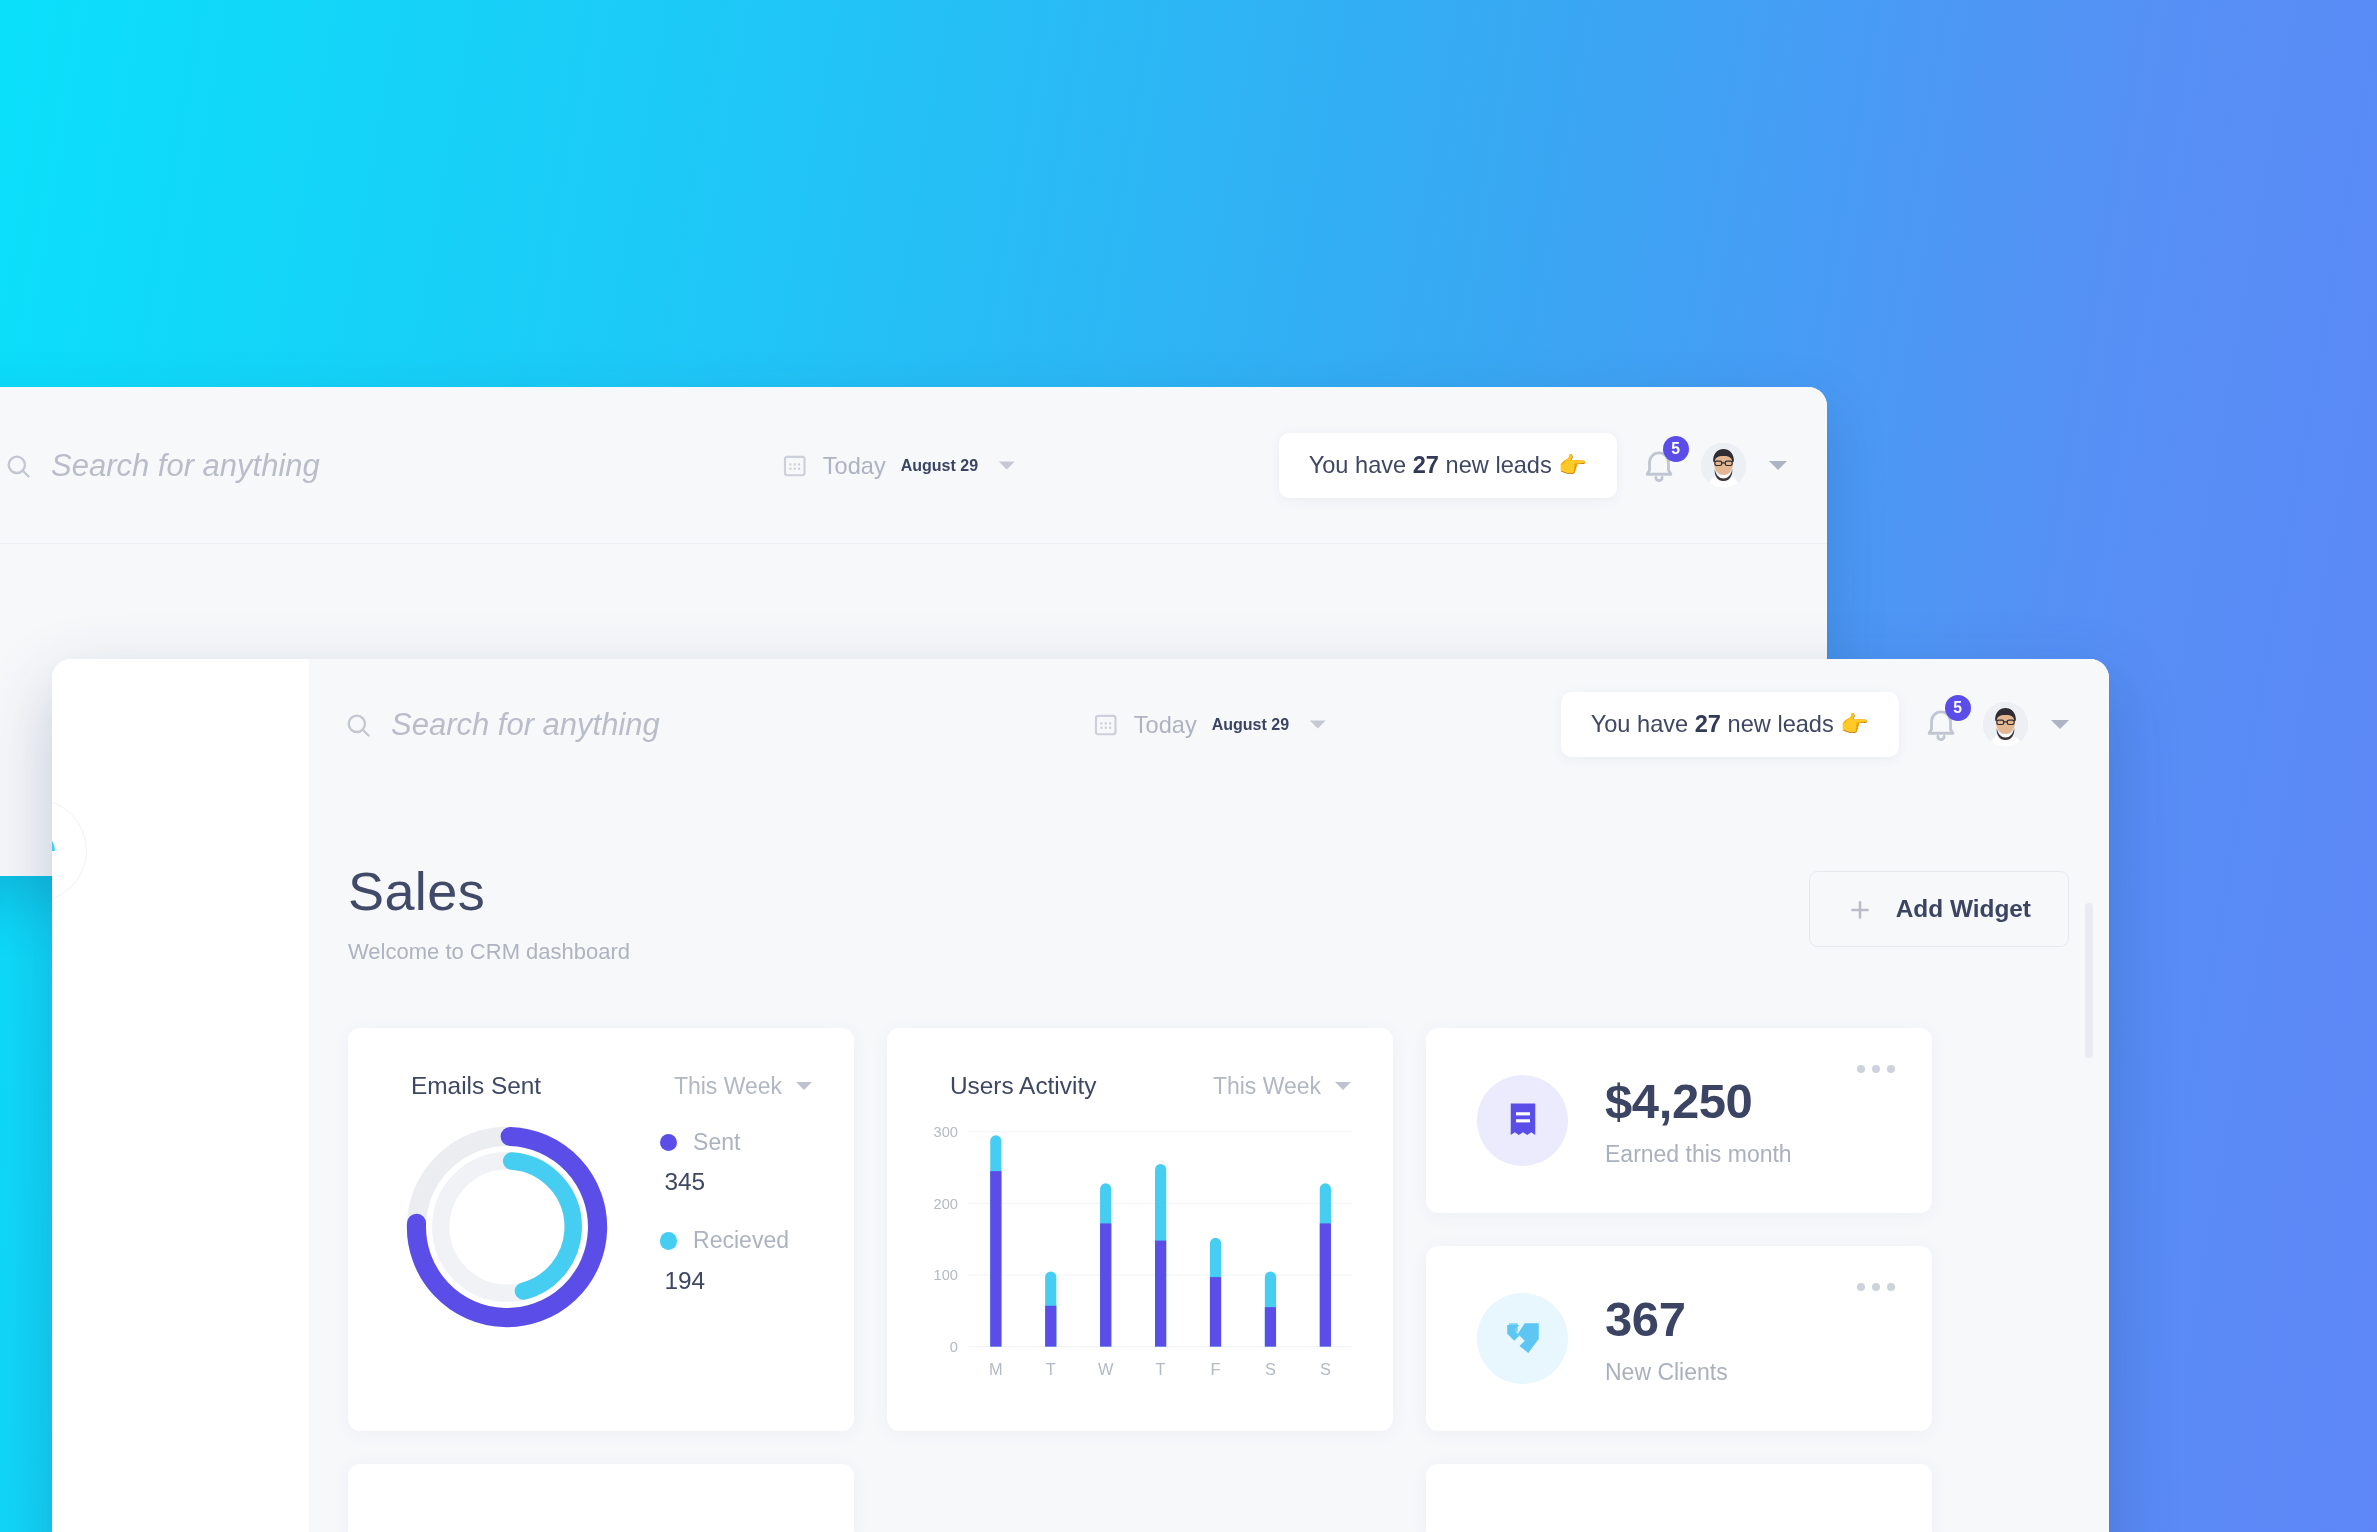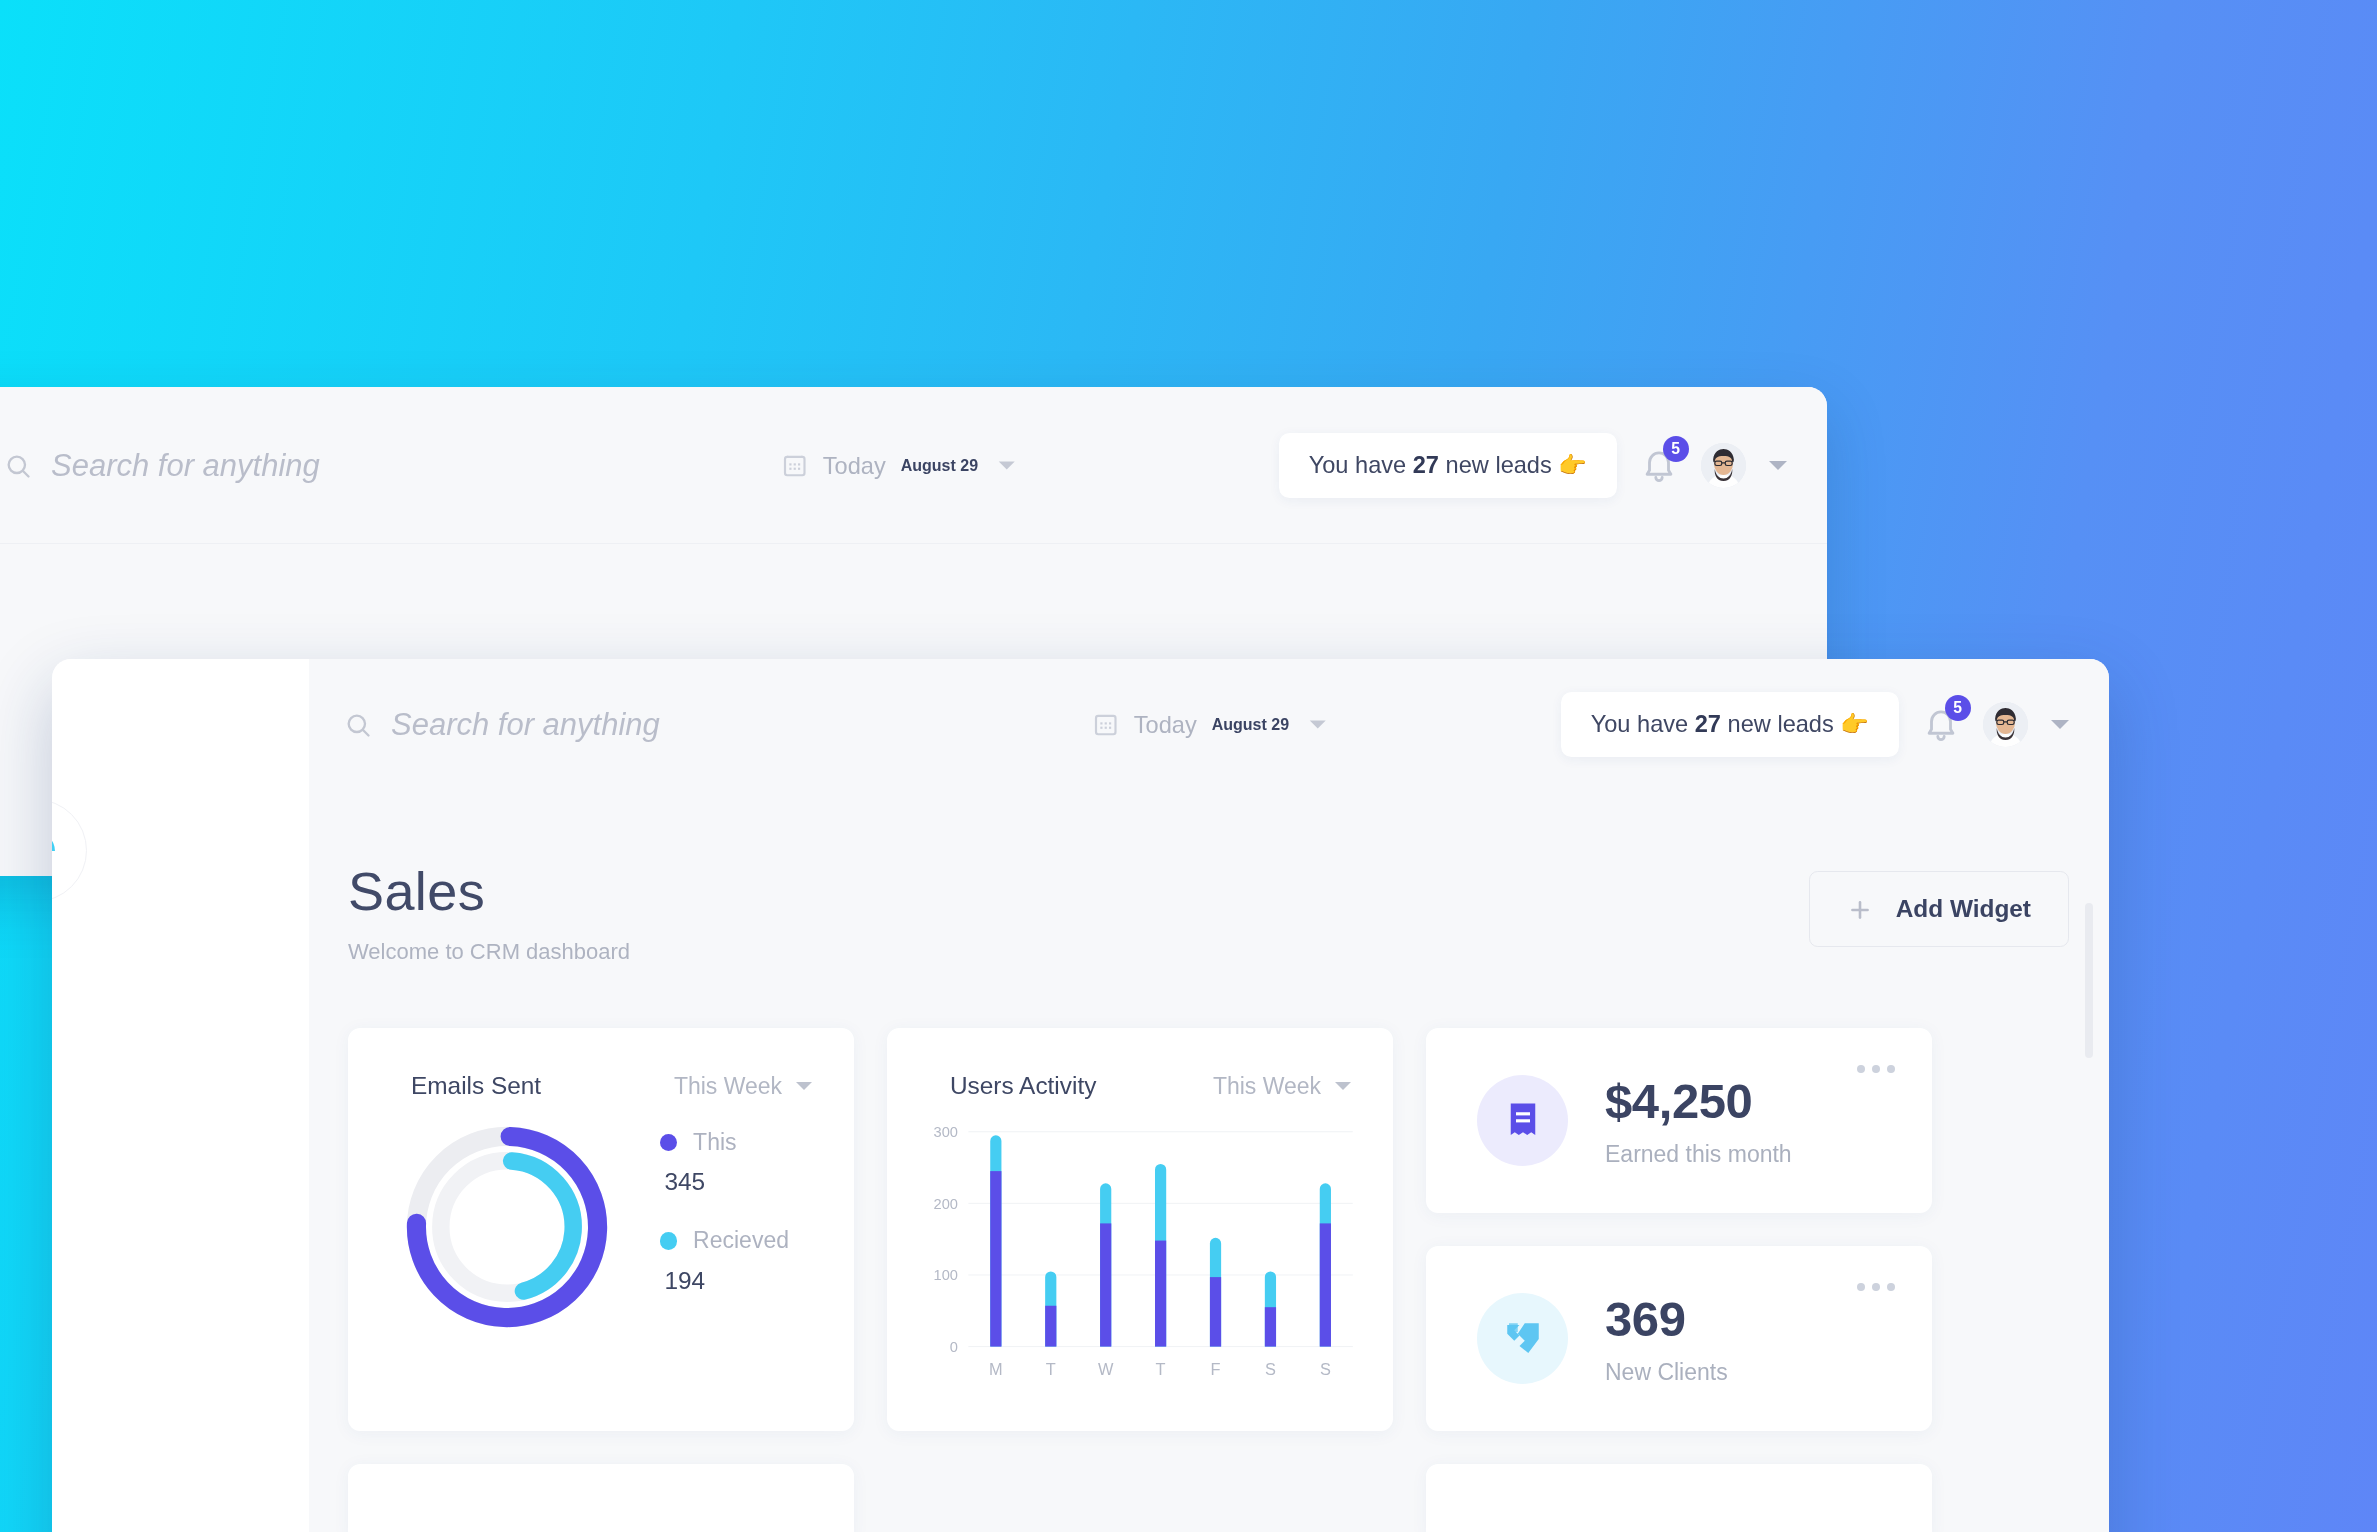--- a/index.html
+++ b/index.html
@@ -386,21 +386,21 @@
             <circle cx="62" cy="62" r="52" fill="none" stroke="#5b4ee8" stroke-width="11" stroke-linecap="round" stroke-dasharray="245 327" transform="rotate(-88 62 62)"></circle>
 
             <circle cx="62" cy="62" r="38" fill="none" stroke="#f1f2f5" stroke-width="10"></circle>
 
             <circle cx="62" cy="62" r="38" fill="none" stroke="#45cdf2" stroke-width="10" stroke-linecap="round" stroke-dasharray="107 239" transform="rotate(-86 62 62)"></circle>
           </svg>
           <div class="legend">
             <div class="legend-row">
               <div class="legend-top">
                 <span class="dot" style="background:#5b4ee8"></span>
-                <span class="legend-label">This</span>
+                <span class="legend-label">Sent</span>
               </div>
               <div class="legend-value">345</div>
             </div>
             <div class="legend-row">
               <div class="legend-top">
                 <span class="dot" style="background:#45cdf2"></span>
                 <span class="legend-label">Recieved</span>
               </div>
               <div class="legend-value">194</div>
             </div>
@@ -472,21 +472,21 @@
 
       <div class="card stat-card">
         <div class="stat-icon" style="background:#e7f7fd">
           <svg viewBox="0 0 24 24" fill="#5ec6f2">
             <path d="M3 4h7l-3 3 3 3-3 3-4-4z"></path>
             <path d="M13 3h8v9l-6 8-5-4 3-3-4-4z"></path>
             <path d="M4 3h5v5H4z" opacity=".75"></path>
           </svg>
         </div>
         <div class="stat-text">
-          <div class="stat-value">369</div>
+          <div class="stat-value">367</div>
           <div class="stat-label">New Clients</div>
         </div>
         <span class="stat-more">
             <i></i>
             <i></i>
             <i></i>
           </span>
       </div>
     </div>
 

